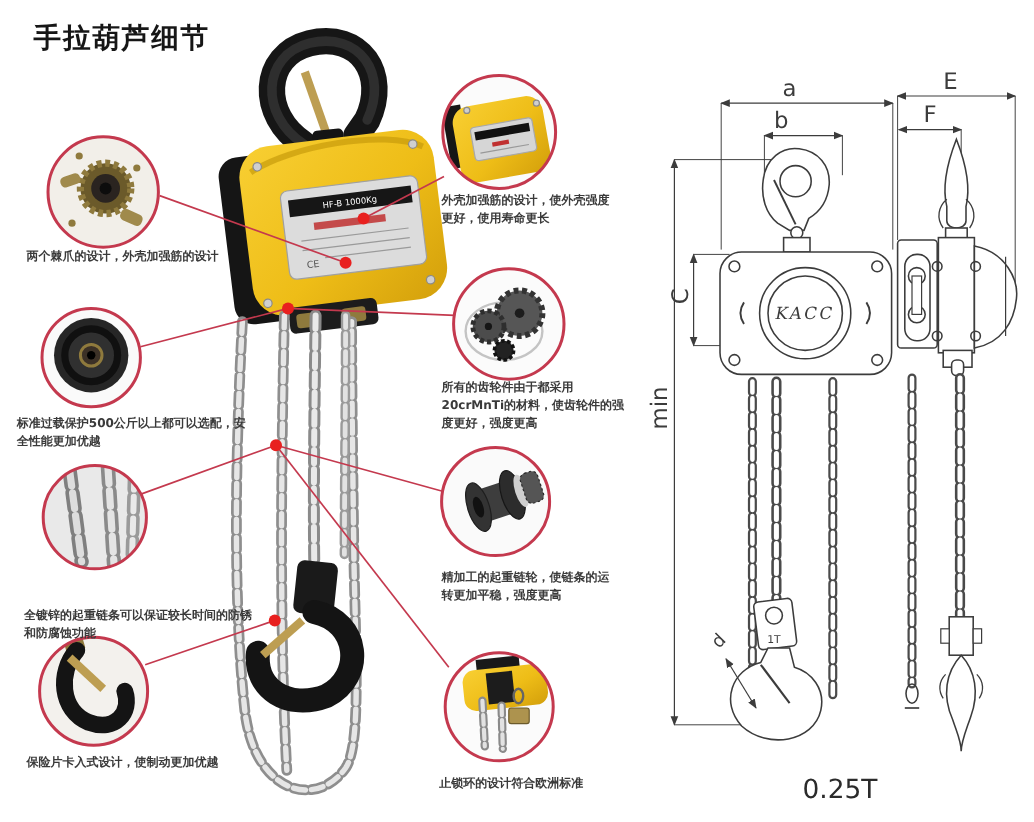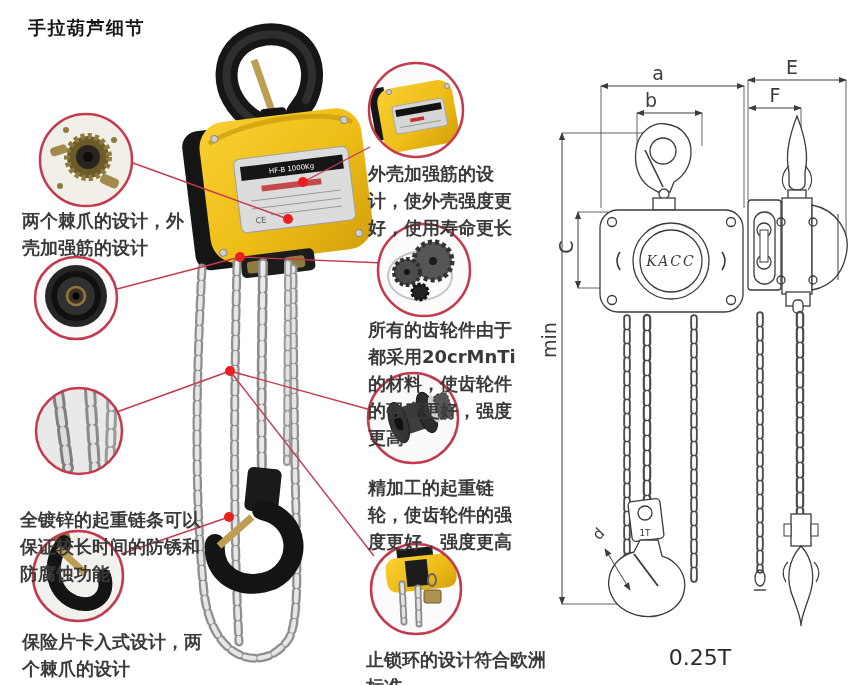--- a/index.html
+++ b/index.html
@@ -1,21 +1,21 @@
 <!DOCTYPE html>
 <html><head>
 <meta charset="utf-8">
 <style>
   html,body{margin:0;padding:0;background:#ffffff;}
   #stage{position:relative;width:862px;height:685px;background:#ffffff;overflow:hidden;
          font-family:"DejaVu Sans","Liberation Sans",sans-serif;}
   #scene{position:absolute;left:0;top:0;}
-  .page-title{position:absolute;left:28px;top:16px;font-size:18px;font-weight:bold;
+  .page-title{position:absolute;left:28px;top:16px;font-size:23px;font-weight:bold;
               color:#161616;letter-spacing:1.5px;}
-  .caption{position:absolute;font-size:18px;line-height:1.5;color:#3a3a3a;font-weight:600;}
+  .caption{position:absolute;font-size:10px;line-height:1.5;color:#3a3a3a;font-weight:600;}
   .cap-l1{left:22px; top:207px;width:176px;}
   .cap-l2{left:14px; top:346px;width:196px;}
   .cap-l3{left:20px; top:486px;width:196px;margin-top:20px;}
   .cap-l4{left:22px; top:628px;width:182px;}
   .cap-r1{left:368px;top:160px;width:146px;}
   .cap-r2{left:368px;top:316px;width:156px;}
   .cap-r3{left:368px;top:474px;width:148px;}
   .cap-r4{left:366px;top:646px;width:196px;}
   text{font-family:"DejaVu Sans","Liberation Sans",sans-serif;}
   .dimlbl{font-size:19px;fill:#3c3c3c;}
@@ -365,21 +365,22 @@
     <text class="dimlbl" x="775" y="102" text-anchor="middle">F</text>
     <text class="logo" x="671" y="266" text-anchor="middle">KACC</text>
     <text x="645" y="536" text-anchor="middle" font-size="9" fill="#3c3c3c">1T</text>
     <text class="cap-big" x="700" y="665" text-anchor="middle">0.25T</text>
   </g>
 </svg>
 
 <div class="page-title">手拉葫芦细节</div>
 
 <div class="caption cap-l1">两个棘爪的设计，外壳加强筋的设计</div>
+<div class="caption cap-l2">标准过载保护500公斤以上都可以选配，安全性能更加优越</div>
 <div class="caption cap-l3">全镀锌的起重链条可以保证较长时间的防锈和防腐蚀功能</div>
-<div class="caption cap-l4">保险片卡入式设计，两个棘爪的设计</div>
+<div class="caption cap-l4">保险片卡入式设计，使制动更加优越</div>
 
 <div class="caption cap-r1">外壳加强筋的设计，使外壳强度更好，使用寿命更长</div>
 <div class="caption cap-r2">所有的齿轮件由于都采用20crMnTi的材料，使齿轮件的强度更好，强度更高</div>
-<div class="caption cap-r3">精加工的起重链轮，使齿轮件的强度更好，强度更高</div>
+<div class="caption cap-r3">精加工的起重链轮，使链条的运转更加平稳，强度更高</div>
 <div class="caption cap-r4">止锁环的设计符合欧洲标准</div>
 
 </div>
 
 </body></html>

